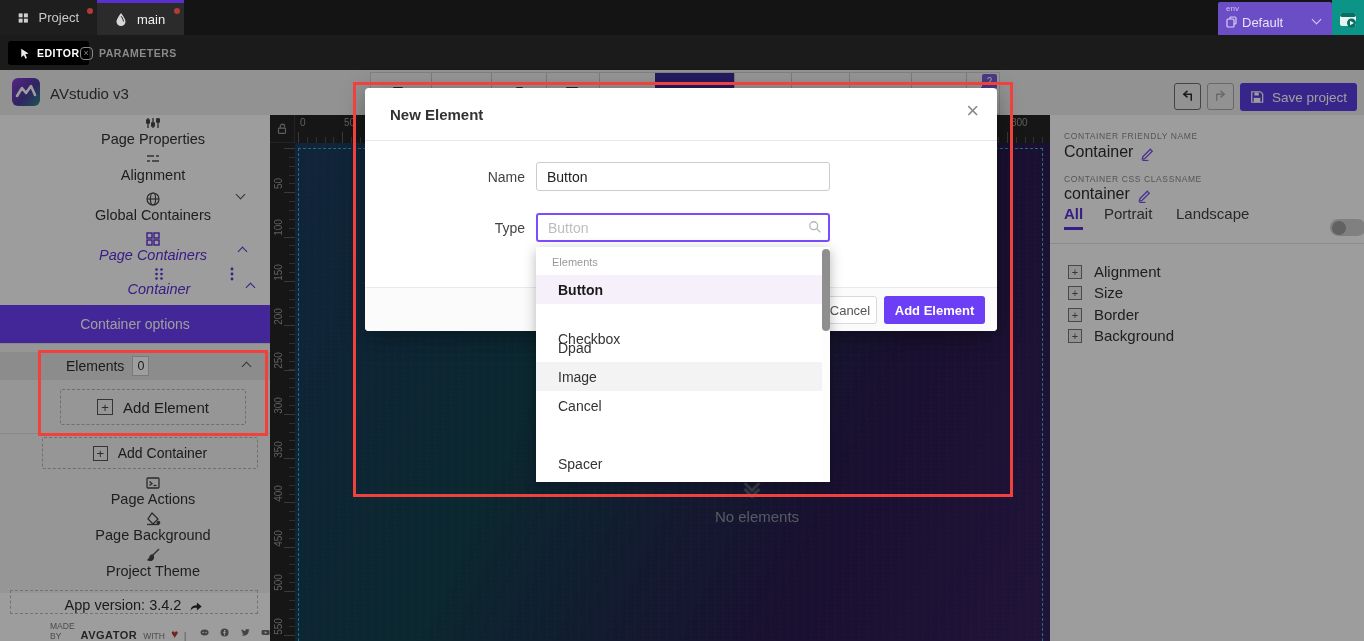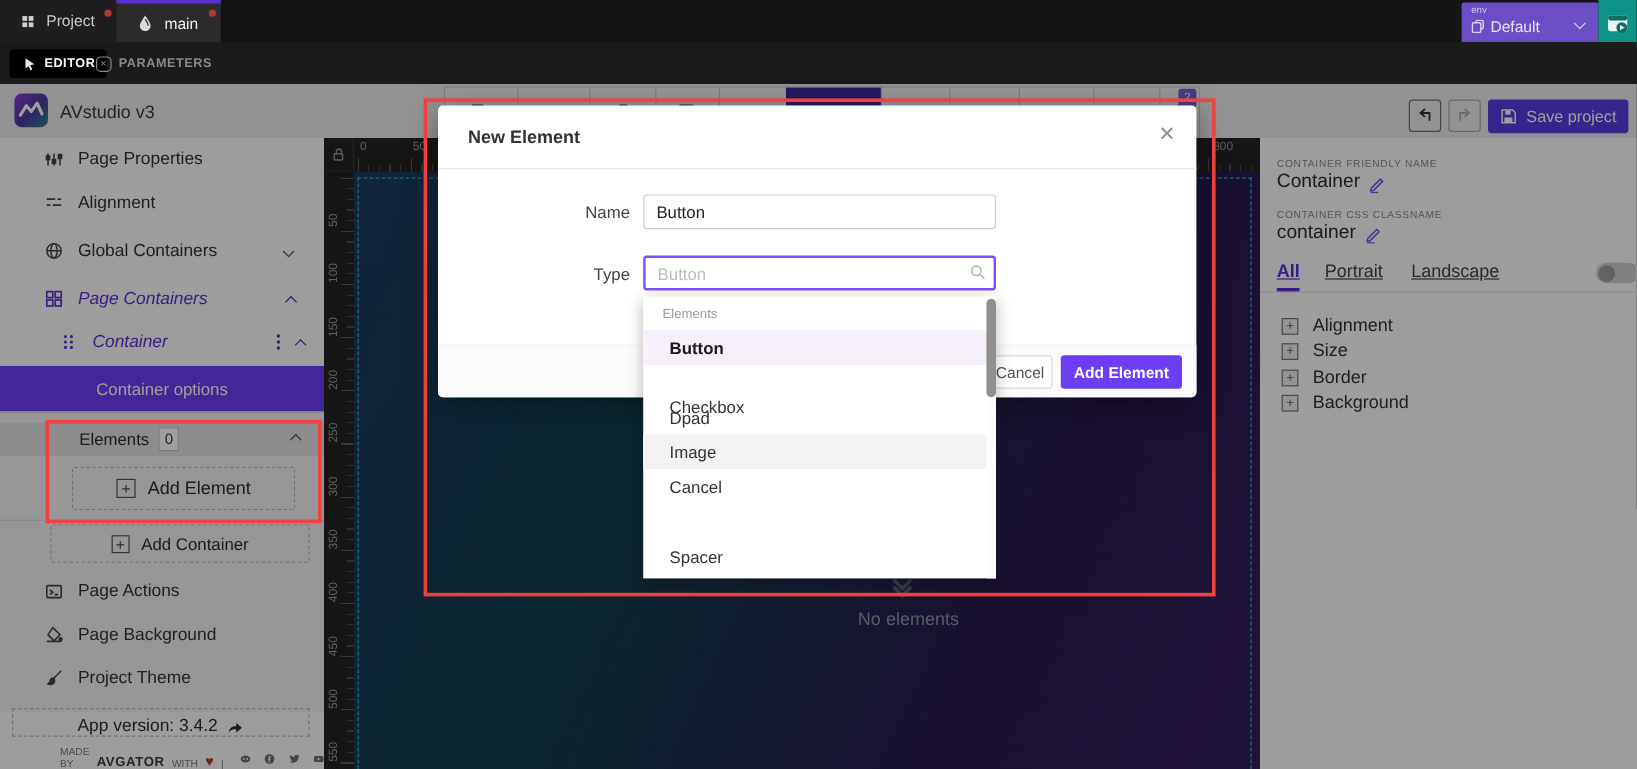--- a/index.html
+++ b/index.html
@@ -38,22 +38,22 @@
   .indigobtn { position:absolute; left:284px; top:0; width:79px; height:43px; background:#3a2a9d; }
   .badge2 { position:absolute; left:982px; top:74px; width:15px; height:15px; background:#7b5cd6;
     color:#fff; font-size:10px; display:flex; align-items:center; justify-content:center; border-radius:2px; }
   .histbtn { position:absolute; top:83px; width:27px; height:27px; border-radius:3px; background:transparent;
     display:flex; align-items:center; justify-content:center; }
   .savebtn { position:absolute; left:1240px; top:83px; width:117px; height:28px; background:#5b3ce0; border-radius:3px;
     color:#fff; font-size:13.5px; display:flex; align-items:center; justify-content:center; gap:8px; }
 
   
   .lsidebar { left:0; top:115px; width:270px; height:526px; background:#fdfdfd; }
-  .navitem { position:absolute; left:0; width:270px; height:36px; display:flex; align-items:center; gap:12px;
-    padding-left:36px; font-size:14.5px; color:#333; }
+  .navitem { position:absolute; left:0; width:270px; height:36px; display:flex; align-items:center; 
+    padding-left:36px; font-size:14.5px; color:#333;flex-direction:column; }
   .navitem .ic { width:17px; display:flex; justify-content:center; }
   .purple { color:#5b2fd6;font-style:italic; }
   .chv { display:inline-block; width:7px; height:7px; border-right:1.6px solid #555; border-bottom:1.6px solid #555; }
   .chv.down { transform:rotate(45deg); } .chv.up { transform:rotate(-135deg); }
   .chv.pur { border-color:#5b2fd6; }
   .copts { position:absolute; left:0; top:190px; width:270px; height:38px; background:#6c3ef5;
     color:#fff; font-size:14px; display:flex; align-items:center; justify-content:center; }
   .subblock { position:absolute; left:0; top:228px; width:270px; height:250px; background:#f2f2f2; border-top:1px solid #dcdcdc; }
   .elemrow { position:absolute; left:0; top:237px; width:270px; height:28px; background:#e3e3e3;
     display:flex; align-items:center; padding-left:66px; gap:8px; font-size:14px; color:#2e2e2e; }
@@ -93,21 +93,21 @@
     background-size:8px 8px, 100% 100%; }
   .selbox { left:298px; top:148px; width:745px; height:493px; border:1px dashed #2fb6c9; border-bottom:none; }
   .noel { left:657px; top:508px; width:200px; text-align:center; font-size:15px; color:#8b93a3; }
   .dchv { left:746px; top:478px; display:flex; flex-direction:column; gap:1px; align-items:center; }
   .dchv i { width:12px; height:12px; border-right:3px solid #55606f; border-bottom:3px solid #55606f; transform:rotate(45deg); display:block; }
 
   
   .rsidebar { left:1050px; top:115px; width:314px; height:526px; background:#fdfdfd; }
   .rlbl { position:absolute; left:14px; font-size:8.5px; letter-spacing:.6px; color:#8a8a8a; }
   .rval { position:absolute; left:14px; font-size:16px; color:#2d2d2d; display:flex; align-items:flex-end; gap:7px; }
-  .rtab { position:absolute; top:103px; font-size:15px; color:#444;text-decoration:underline; }
+  .rtab { position:absolute; top:90px; font-size:15px; color:#444; }
   .rtab.active { color:#5b2fd6; font-weight:bold; }
   .rtab.active::after { content:""; position:absolute; left:0; right:0; bottom:-8px; height:3px; background:#5b2fd6; }
   .toggle { position:absolute; left:280px; top:104px; width:36px; height:17px; background:#cfcfcf; border-radius:9px; }
   .toggle .knob { position:absolute; left:2px; top:1.5px; width:14px; height:14px; border-radius:50%; background:#9e9e9e; }
   .rsec { position:absolute; left:18px; display:flex; align-items:center; gap:12px; font-size:15px; color:#333; }
   .plussm { display:inline-flex; width:14px; height:14px; border:1.2px solid #777; align-items:center;
     justify-content:center; font-size:11px; color:#555; background:#eee; }
 
   
   .overlay { left:0; top:70px; width:1364px; height:571px; background:rgba(0,0,0,.38); z-index:40; }

